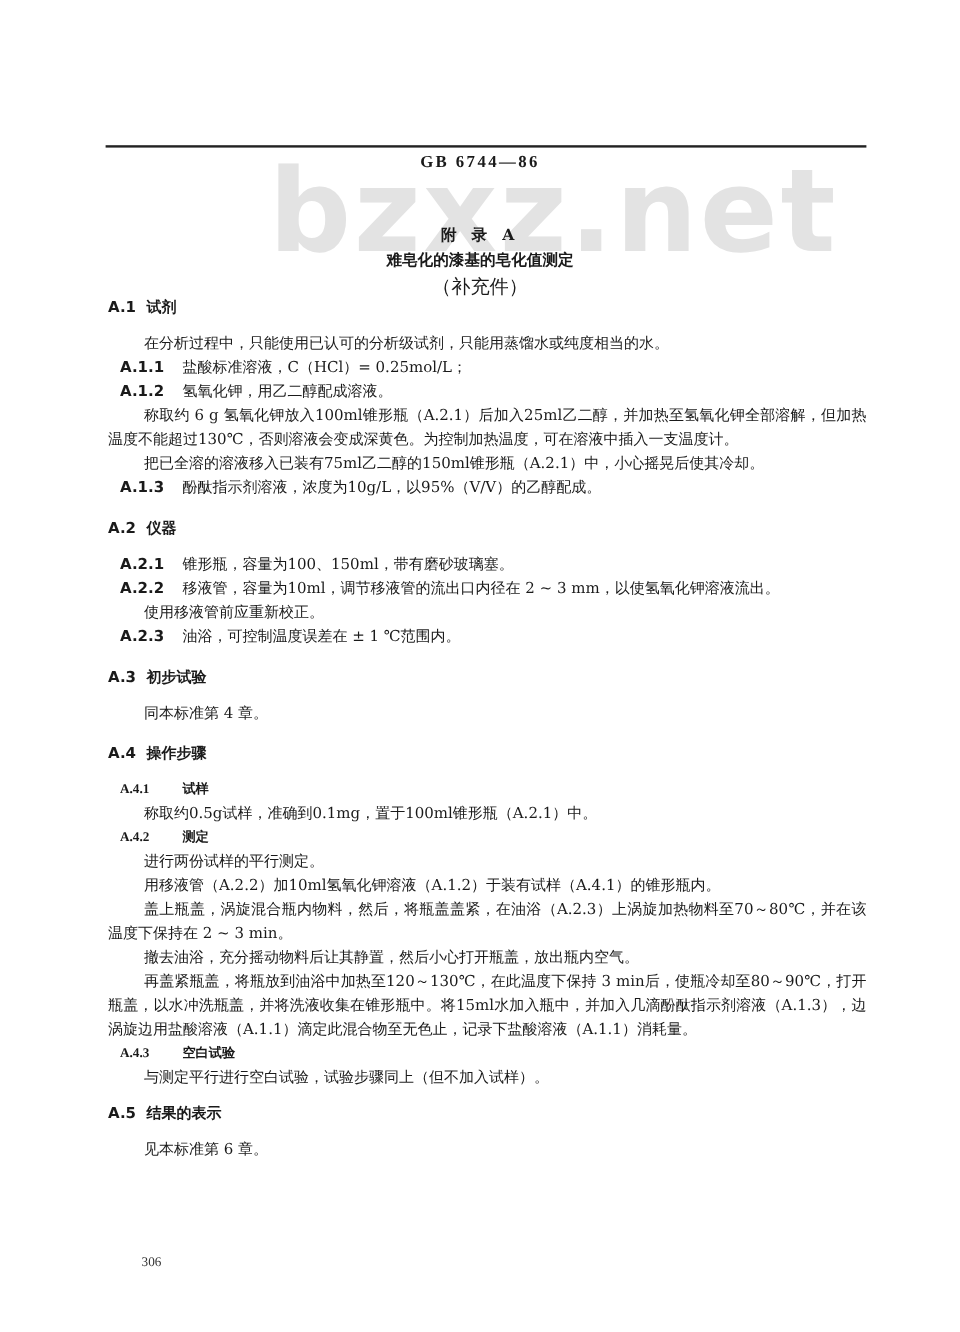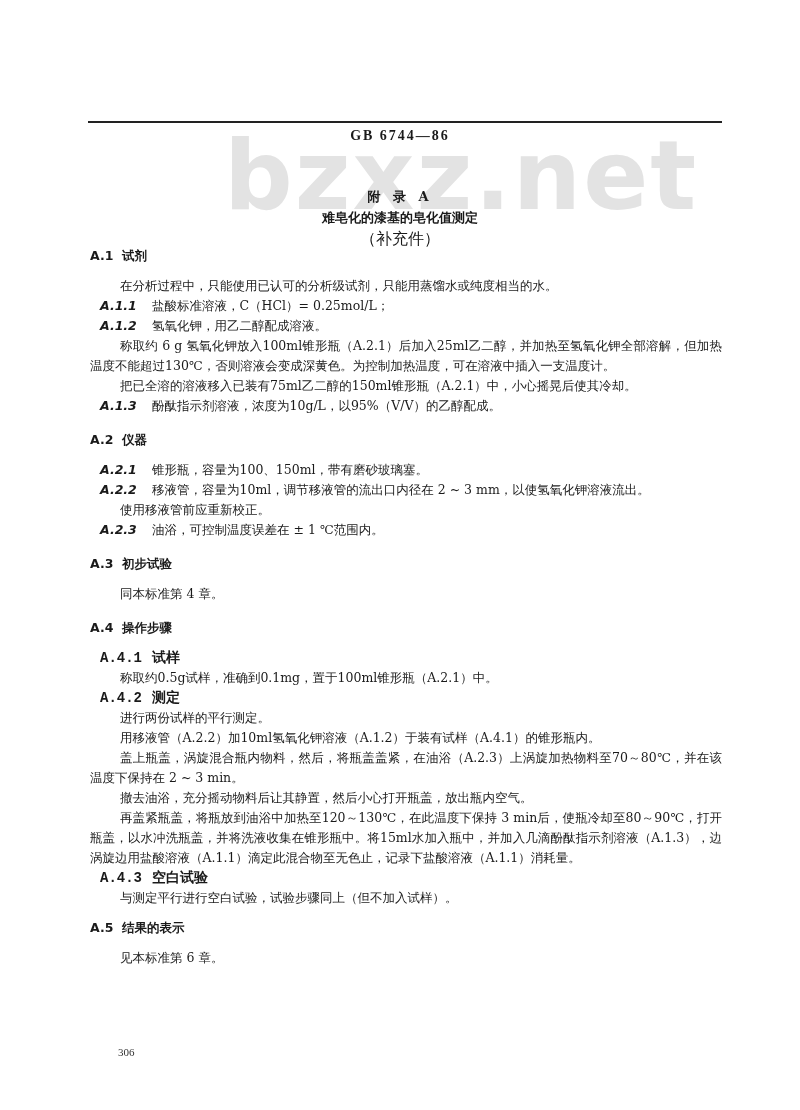--- a/index.html
+++ b/index.html
@@ -28,24 +28,24 @@
     .appendix { font-size: 13px; font-weight: bold; letter-spacing: 4px; margin-top: 24px; }
     .doc-title { font-size: 13px; font-weight: bold; font-family: "DejaVu Sans", sans-serif; }
     .supp { font-size: 16px; }
 
     .content {
       position: absolute; top: 246px; left: 90px; width: 632px;
       font-size: 12.5px; line-height: 20px; z-index: 1;
     }
     .h2 { font-weight: bold; font-family: "DejaVu Sans", sans-serif; font-size: 12.5px; margin: 0 0 10px 0; }
     .h2 .num { display: inline-block; width: 32px; }
-    .h3 { font-weight: bold; font-family: Liberation Mono, monospace; font-size: 14px; padding-left: 10px; }
+    .h3 { font-weight: bold; font-family: Liberation Serif, serif; font-size: 11px; padding-left: 10px; }
     .h3 .num { display: inline-block; width: 52px; }
     .item { padding-left: 10px; }
-    .item .num { font-weight: bold; font-family: "DejaVu Sans", sans-serif; display: inline-block; width: 52px; font-style: italic; }
+    .item .num { font-weight: bold; font-family: "DejaVu Sans", sans-serif; display: inline-block; width: 52px; }
     .p { text-indent: 30px; text-align: justify; }
     .p-nb { padding-left: 30px; }
     .gap-s { height: 10px; }
     .gap-m { height: 14px; }
     .page-num {
       position: absolute; top: 1046px; left: 118px;
       font-family: "Liberation Serif", serif; font-size: 11px; color: #333;
     }
   </style>
 </head>

